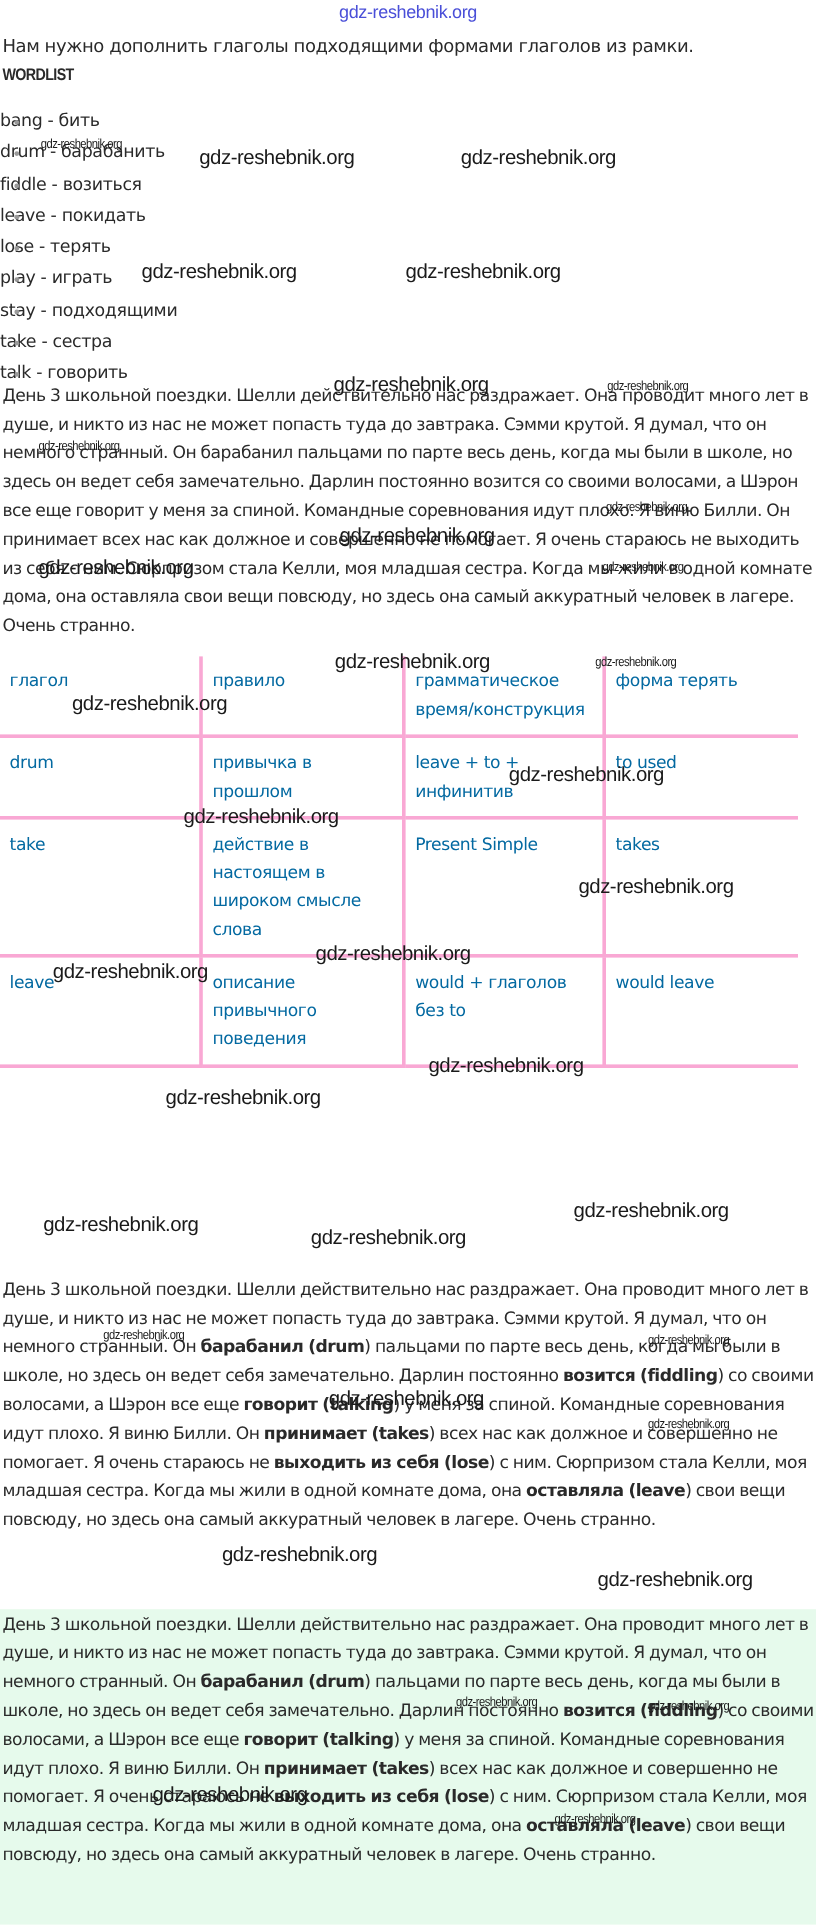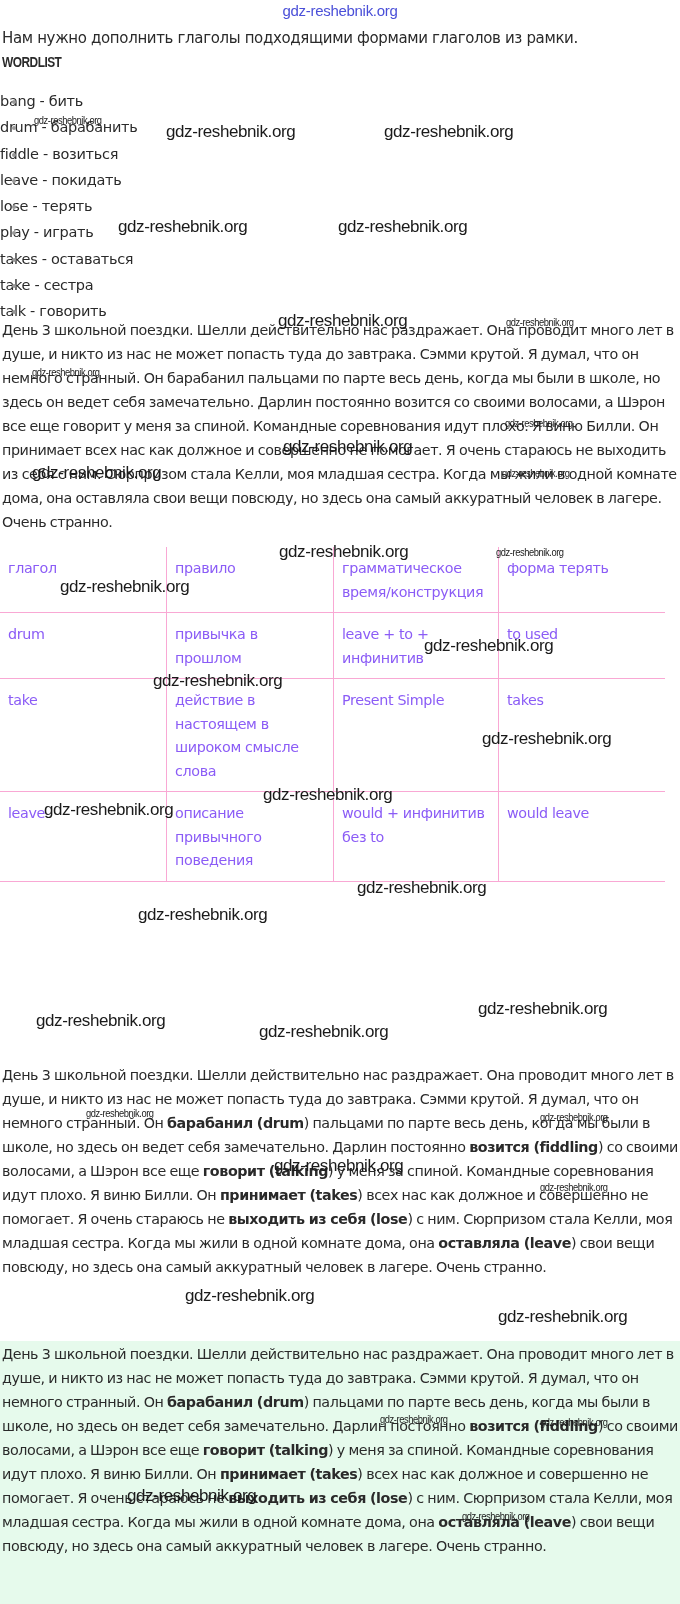--- a/index.html
+++ b/index.html
@@ -33,24 +33,24 @@
     background: #9a9a9a;
   }
   .para {
     position: absolute; left: 2px; width: 676px; font-size: 14.3px; line-height: 24px;
     letter-spacing: -0.42px; word-spacing: -0.5px;
   }
   .para b { font-weight: bold; }
   .para1 { top: 318px; }
   table.rules {
     position: absolute; left: 0; top: 547px; width: 665px; border-collapse: collapse;
-    font-size: 14.3px; letter-spacing: -0.35px; color: #8b5cf6;
+    font-size: 14.3px; letter-spacing: -0.35px; color: #0369a1;
   }
   table.rules td {
-    border: 1px solid #f9a8d4; vertical-align: top; padding: 10px 8px 8px 8px; line-height: 23.5px;
+    border: 3px solid #f9a8d4; vertical-align: top; padding: 10px 8px 8px 8px; line-height: 23.5px;
   }
   table.rules tr:first-child td { border-top: none; }
   table.rules td:first-child { border-left: none; }
   table.rules td:last-child { border-right: none; }
   .c1 { width: 150px; } .c2 { width: 150px; } .c3 { width: 148px; }
   .para2 { top: 1063px; }
   .answer-box {
     position: absolute; left: 0; top: 1341px; width: 680px; height: 263px; background: #e6faec;
   }
   .para3 { top: 1342px; }
@@ -69,21 +69,21 @@
 <div class="intro">Нам нужно дополнить глаголы подходящими формами глаголов из рамки.</div>
 <div class="wordlist-title">WORDLIST</div>
 
 <ul class="wordlist">
   <li><span class="bullet"></span><span>bang - бить</span></li>
   <li><span class="bullet"></span><span>drum - барабанить</span></li>
   <li><span class="bullet"></span><span>fiddle - возиться</span></li>
   <li><span class="bullet"></span><span>leave - покидать</span></li>
   <li><span class="bullet"></span><span>lose - терять</span></li>
   <li><span class="bullet"></span><span>play - играть</span></li>
-  <li><span class="bullet"></span><span>takes - оставаться</span></li>
+  <li><span class="bullet"></span><span>stay - подходящими</span></li>
   <li><span class="bullet"></span><span>take - сестра</span></li>
   <li><span class="bullet"></span><span>talk - говорить</span></li>
 </ul>
 
 <div class="para para1">День 3 школьной поездки. Шелли действительно нас раздражает. Она проводит много лет в душе, и никто из нас не может попасть туда до завтрака. Сэмми крутой. Я думал, что он немного странный. Он барабанил пальцами по парте весь день, когда мы были в школе, но здесь он ведет себя замечательно. Дарлин постоянно возится со своими волосами, а Шэрон все еще говорит у меня за спиной. Командные соревнования идут плохо. Я виню Билли. Он принимает всех нас как должное и совершенно не помогает. Я очень стараюсь не выходить из себя с ним. Сюрпризом стала Келли, моя младшая сестра. Когда мы жили в одной комнате дома, она оставляла свои вещи повсюду, но здесь она самый аккуратный человек в лагере. Очень странно.</div>
 
 <table class="rules">
   <tbody>
       <tr>
     <td class="c1">глагол</td>
@@ -99,21 +99,21 @@
   </tr>
   <tr>
     <td>take</td>
     <td>действие в настоящем в широком смысле слова</td>
     <td>Present Simple</td>
     <td>takes</td>
   </tr>
   <tr>
     <td>leave</td>
     <td>описание привычного поведения</td>
-    <td>would + инфинитив без to</td>
+    <td>would + глаголов без to</td>
     <td>would leave</td>
   </tr>
 </tbody>
   </table>
 
 <div class="para para2"><span>День 3 школьной поездки. Шелли действительно нас раздражает. Она проводит много лет в душе, и никто из нас не может попасть туда до завтрака. Сэмми крутой. Я думал, что он немного странный. Он </span><b>барабанил (drum</b><span>) пальцами по парте весь день, когда мы были в школе, но здесь он ведет себя замечательно. Дарлин постоянно </span><b>возится (fiddling</b><span>) со своими волосами, а Шэрон все еще </span><b>говорит (talking</b><span>) у меня за спиной. Командные соревнования идут плохо. Я виню Билли. Он </span><b>принимает (takes</b><span>) всех нас как должное и совершенно не помогает. Я очень стараюсь не </span><b>выходить из себя (lose</b><span>) с ним. Сюрпризом стала Келли, моя младшая сестра. Когда мы жили в одной комнате дома, она </span><b>оставляла (leave</b><span>) свои вещи повсюду, но здесь она самый аккуратный человек в лагере. Очень странно.</span></div>
 
 <div class="answer-box"></div>
 <div class="para para3"><span>День 3 школьной поездки. Шелли действительно нас раздражает. Она проводит много лет в душе, и никто из нас не может попасть туда до завтрака. Сэмми крутой. Я думал, что он немного странный. Он </span><b>барабанил (drum</b><span>) пальцами по парте весь день, когда мы были в школе, но здесь он ведет себя замечательно. Дарлин постоянно </span><b>возится (fiddling</b><span>) со своими волосами, а Шэрон все еще </span><b>говорит (talking</b><span>) у меня за спиной. Командные соревнования идут плохо. Я виню Билли. Он </span><b>принимает (takes</b><span>) всех нас как должное и совершенно не помогает. Я очень стараюсь не </span><b>выходить из себя (lose</b><span>) с ним. Сюрпризом стала Келли, моя младшая сестра. Когда мы жили в одной комнате дома, она </span><b>оставляла (leave</b><span>) свои вещи повсюду, но здесь она самый аккуратный человек в лагере. Очень странно.</span></div>
 

